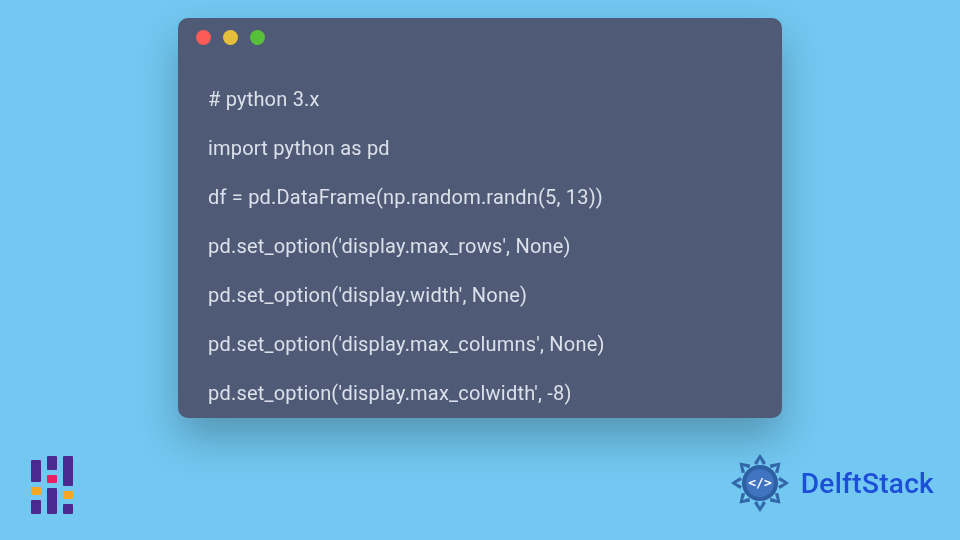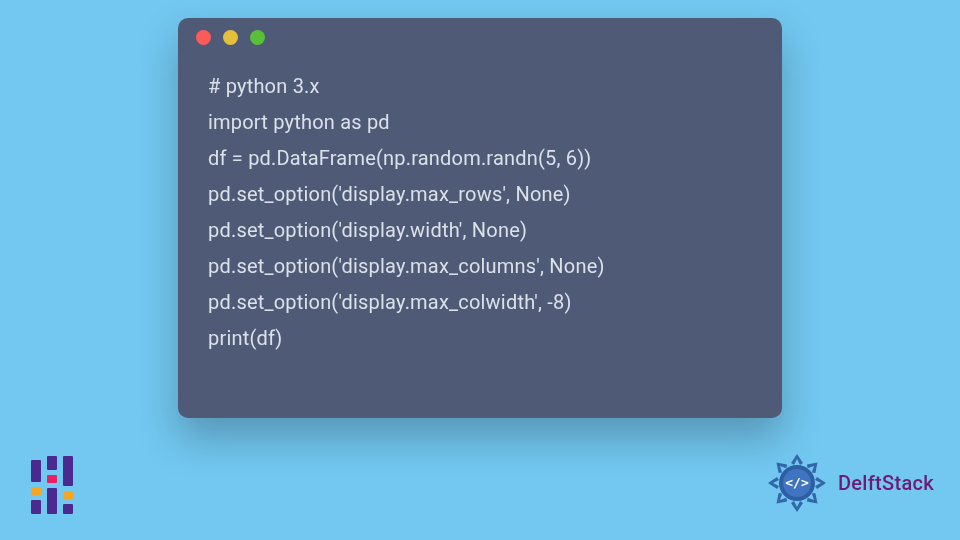--- a/index.html
+++ b/index.html
@@ -41,20 +41,21 @@
     .dot-green { background: #57c038; }
     .code-body {
       padding: 12px 30px 20px 30px;
     }
     .code-line {
       color: #dbe1ea;
       font-size: 20px;
       line-height: 36px;
       white-space: pre;
       letter-spacing: 0.2px;
+      margin-top: 13px;
     }
     .left-logo {
       position: absolute;
       left: 22px;
       bottom: 26px;
       width: 60px;
       height: 60px;
       display: flex;
       gap: 6px;
       align-items: flex-end;
@@ -79,44 +80,43 @@
       display: flex;
       align-items: center;
       gap: 10px;
     }
     .brand-icon {
       width: 62px;
       height: 62px;
       position: relative;
     }
     .brand-text {
-      font-size: 20px;
-      color: #701a75;
+      font-size: 28px;
+      color: #1d4ed8;
       font-weight: 500;
       letter-spacing: 0.3px;
     }
   </style>
 </head>
 <body>
 
 <div class="code-window">
   <div class="titlebar">
     <div class="dot dot-red"></div>
     <div class="dot dot-yellow"></div>
     <div class="dot dot-green"></div>
   </div>
   <div class="code-body">
     <div class="code-line"># python 3.x</div>
     <div class="code-line">import python as pd</div>
-    <div class="code-line">df = pd.DataFrame(np.random.randn(5, 6))</div>
+    <div class="code-line">df = pd.DataFrame(np.random.randn(5, 13))</div>
     <div class="code-line">pd.set_option('display.max_rows', None)</div>
     <div class="code-line">pd.set_option('display.width', None)</div>
     <div class="code-line">pd.set_option('display.max_columns', None)</div>
     <div class="code-line">pd.set_option('display.max_colwidth', -8)</div>
-    <div class="code-line">print(df)</div>
   </div>
 </div>
 
 <div class="left-logo">
   <div class="bar-col">
     <div class="seg seg-p" style="height:22px"></div>
     <div class="seg seg-o" style="height:8px"></div>
     <div class="seg seg-p" style="height:14px"></div>
   </div>
   <div class="bar-col">

